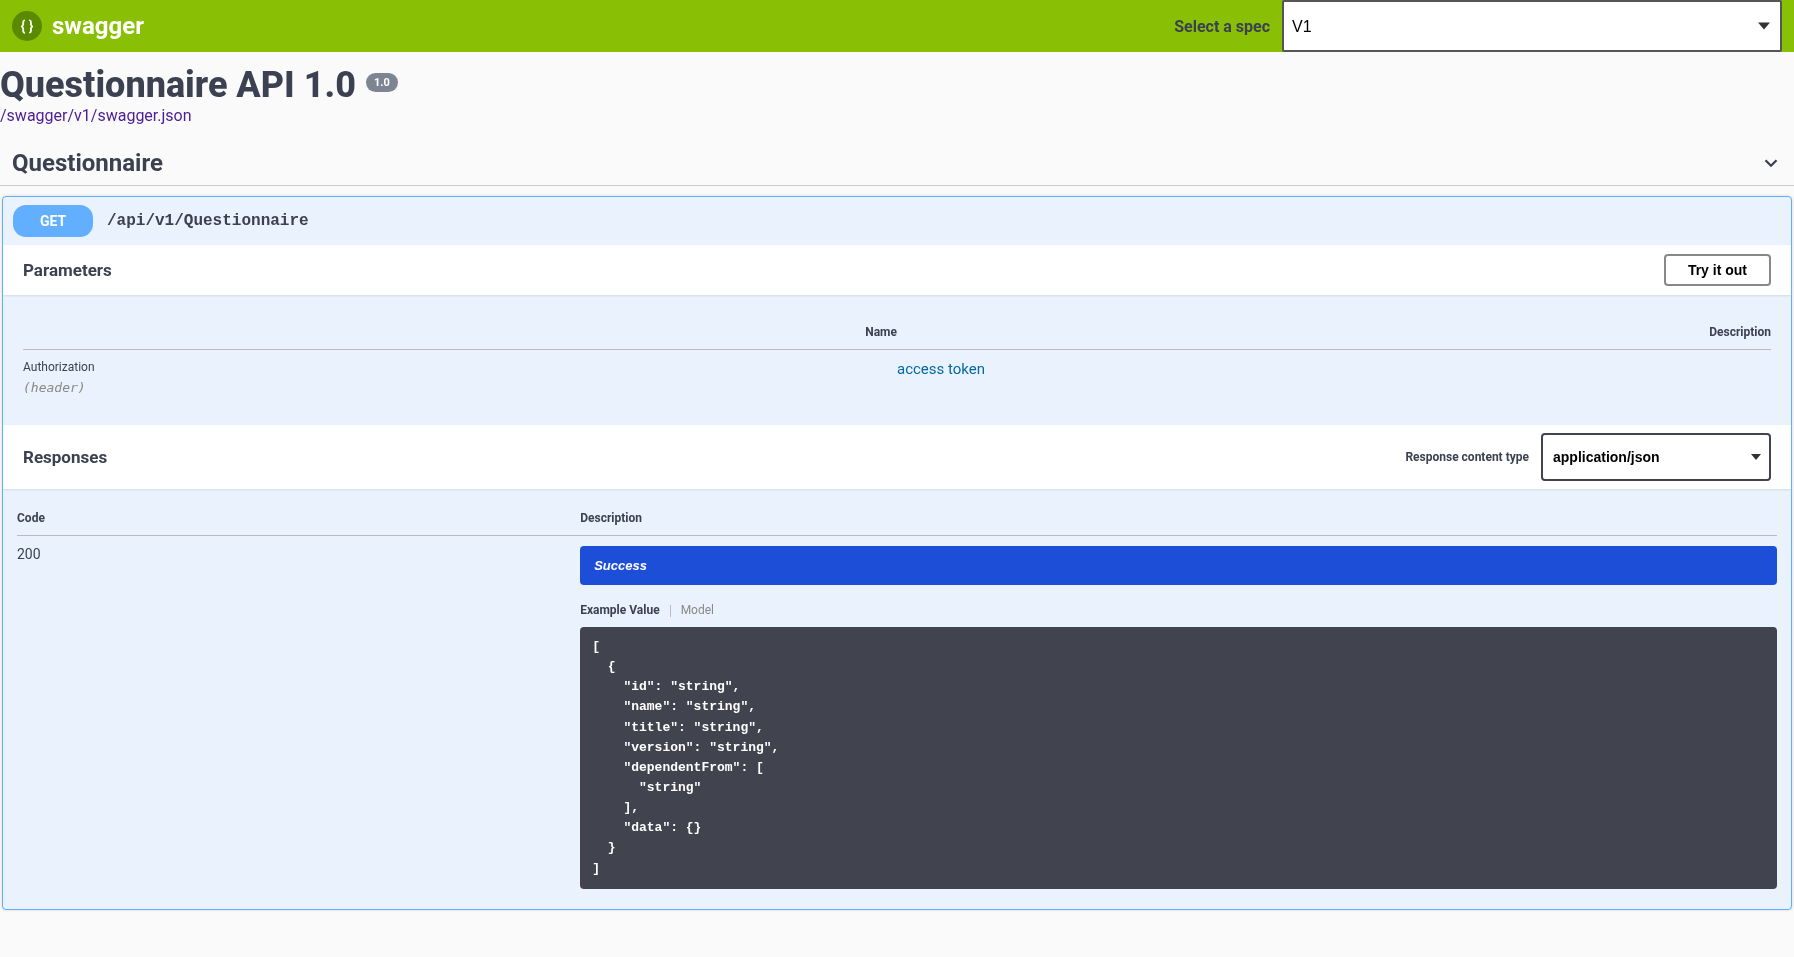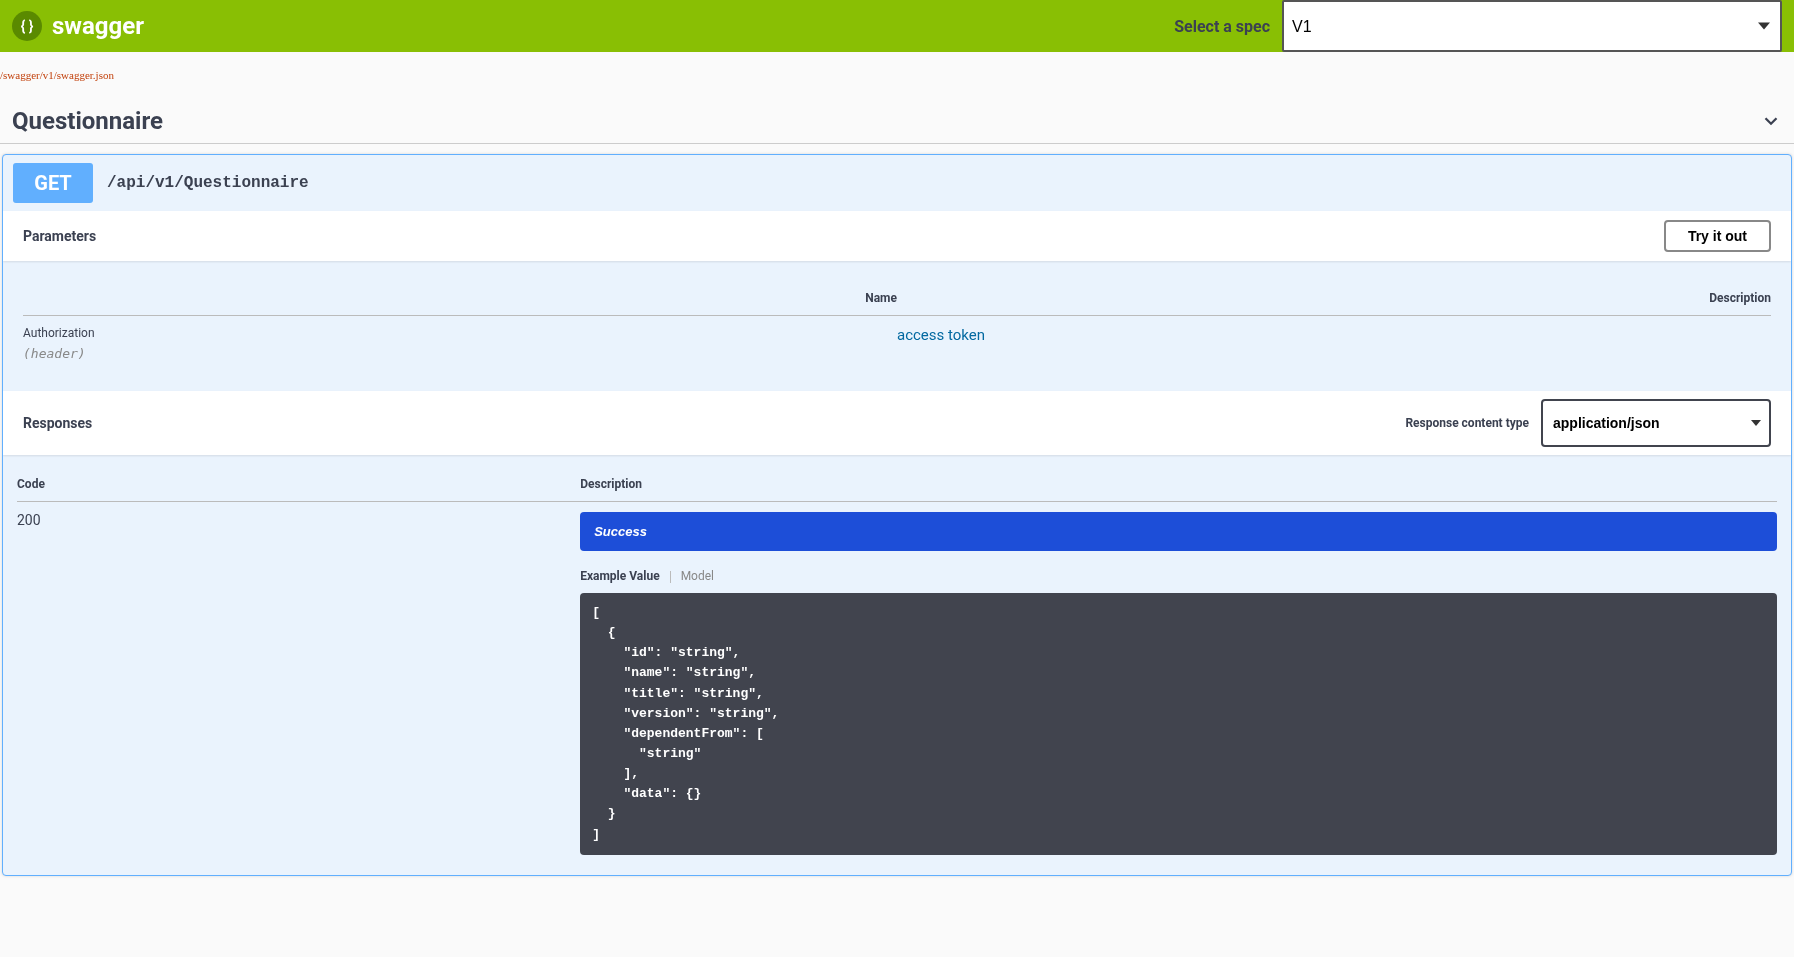--- a/index.html
+++ b/index.html
@@ -13,36 +13,36 @@
 .topbar-right { display: flex; align-items: center; gap: 12px; }
 .select-label { color: #3b4151; font-weight: 700; font-size: 16px; }
 .spec-select { width: 500px; height: 52px; border: 2px solid #555; padding: 4px 8px; font-size: 16px; background: #fff; appearance: none; border-radius: 2px; }
 .select-wrap { position: relative; }
 .select-wrap::after { content: ''; position: absolute; right: 12px; top: 50%; transform: translateY(-50%); width: 0; height: 0; border-left: 6px solid transparent; border-right: 6px solid transparent; border-top: 7px solid #333; pointer-events: none; }
 
 
 .info { padding: 12px 0 6px 0; }
 .title { font-size: 36px; font-weight: 800; color: #3b4151; display: flex; align-items: center; gap: 10px; }
 .version-badge { background: #7d8492; color: #fff; font-size: 11px; font-weight: 700; border-radius: 20px; padding: 3px 8px; position: relative; top: -3px; }
-.spec-url { color: #c2410c; font-size: 11px; text-decoration: none; font-family: Liberation Serif, serif; }
+.spec-url { color: #4c1d95; font-size: 16px; text-decoration: none; }
 
 
 .tag-section { margin-top: 10px; }
 .tag-header { display: flex; justify-content: space-between; align-items: center; padding: 8px 12px 8px 12px; border-bottom: 1px solid #ccc; cursor: pointer; }
 .tag-name { font-size: 24px; font-weight: 700; color: #3b4151; }
 .chevron-down { width: 22px; height: 22px; }
 
 
 .opblock { border: 1px solid #61affe; border-radius: 4px; background: #eaf3fd; margin: 10px 2px; overflow: hidden; box-shadow: 0 0 3px rgba(0,0,0,0.15); }
 .op-summary { display: flex; align-items: center; gap: 14px; padding: 8px 10px; cursor: pointer; }
-.method-badge { background: #61affe; color: #fff; font-weight: 700; font-size: 20px; padding: 8px 0; width: 80px; text-align: center; border-radius: 3px; }
+.method-badge { background: #61affe; color: #fff; font-weight: 700; font-size: 14px; padding: 8px 0; width: 80px; text-align: center; border-radius: 13px; }
 .op-path { font-family: "Courier New", monospace; font-size: 16px; font-weight: 700; color: #3b4151; }
 
 .section-header { display: flex; justify-content: space-between; align-items: center; padding: 8px 20px; background: #fff; box-shadow: 0 1px 2px rgba(0,0,0,0.1); min-height: 50px; }
-.section-title { font-weight: 700; font-size: 14px; color: #3b4151; }
+.section-title { font-weight: 700; font-size: 17px; color: #3b4151; }
 .try-btn { background: #fff; border: 2px solid #888; border-radius: 4px; padding: 6px 22px; font-size: 14px; font-weight: 700; cursor: pointer; }
 
 
 .param-table { width: calc(100% - 40px); margin: 20px; border-collapse: collapse; table-layout: fixed; }
 .param-table th { text-align: right; font-size: 12px; font-weight: 700; padding: 10px 0; border-bottom: 1px solid #bbb; color: #3b4151; }
 .param-table td { padding: 10px 0; vertical-align: top; }
 .param-table th:first-child, .param-table td:first-child { width: 50%; }
 .param-name { font-size: 12px; font-weight: 400; color: #3b4151; }
 .param-in { color: #888; font-style: italic; font-family: monospace; font-size: 13px; margin-top: 6px; }
 .param-desc { font-size: 15px; color: #0369a1; }
@@ -84,20 +84,24 @@
     <span class="select-label">Select a spec</span>
     <div class="select-wrap">
       <select class="spec-select">
         <option>V1</option>
       </select>
     </div>
   </div>
 </div>
 
 <div class="info">
+  <div class="title">
+    <span>Questionnaire API 1.0</span>
+    <span class="version-badge">1.0</span>
+  </div>
   <a href="#" class="spec-url">/swagger/v1/swagger.json</a>
 </div>
 
 <div class="tag-section">
   <div class="tag-header">
     <span class="tag-name">Questionnaire</span>
     <svg class="chevron-down" viewBox="0 0 24 24" fill="none" stroke="#3b4151" stroke-width="2.5">
         <polyline points="6 9 12 15 18 9"></polyline>
       </svg>
   </div>

